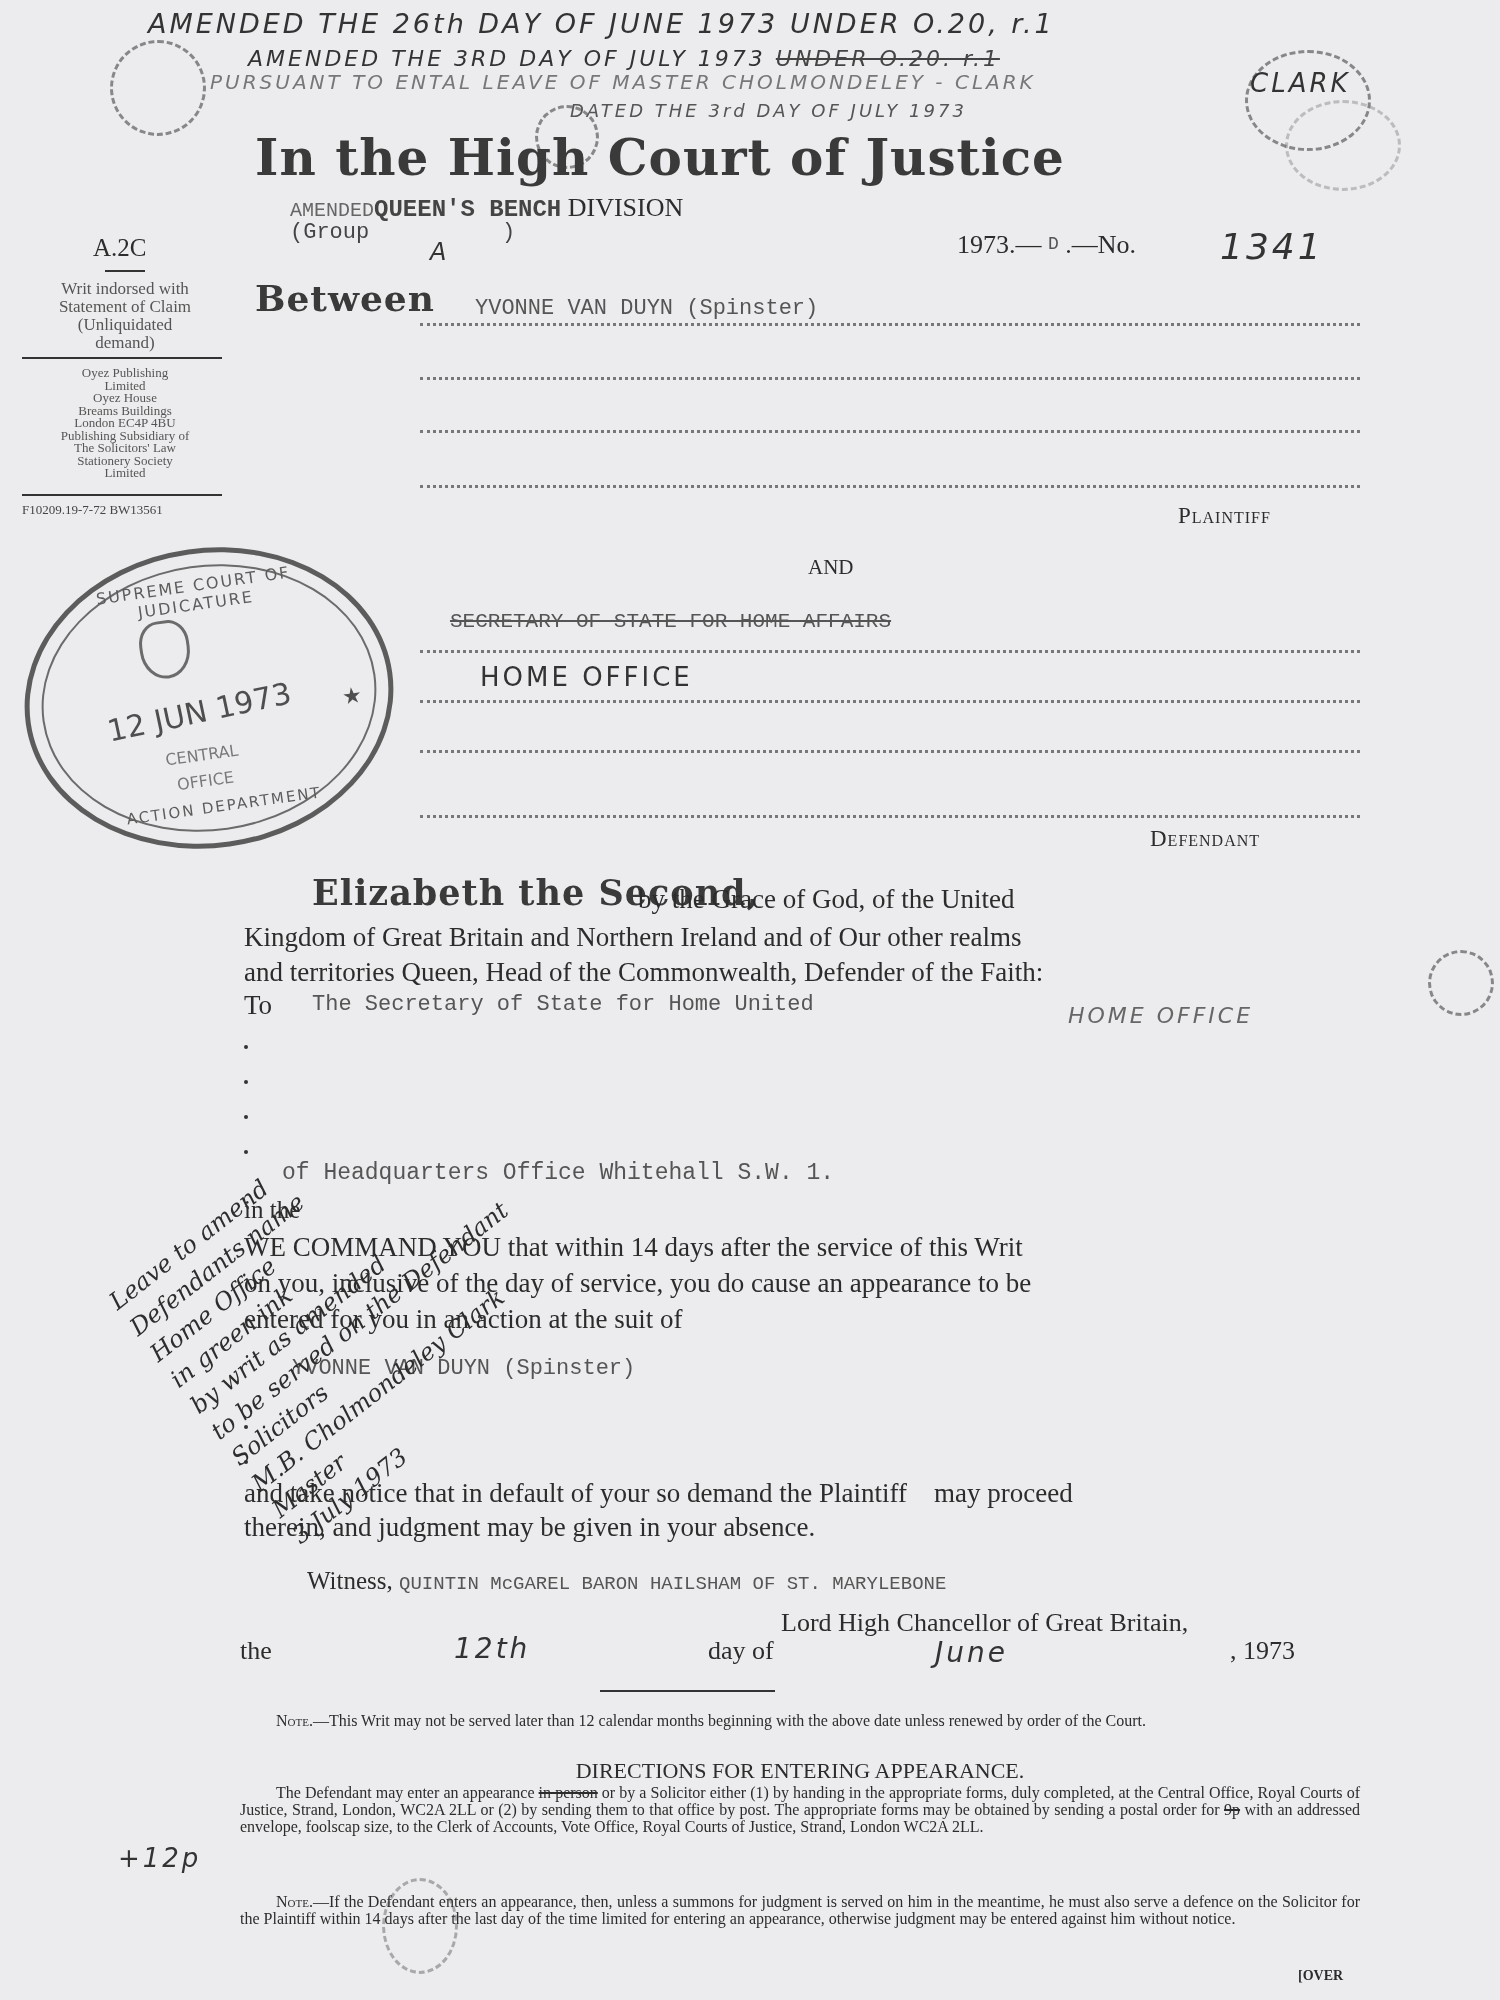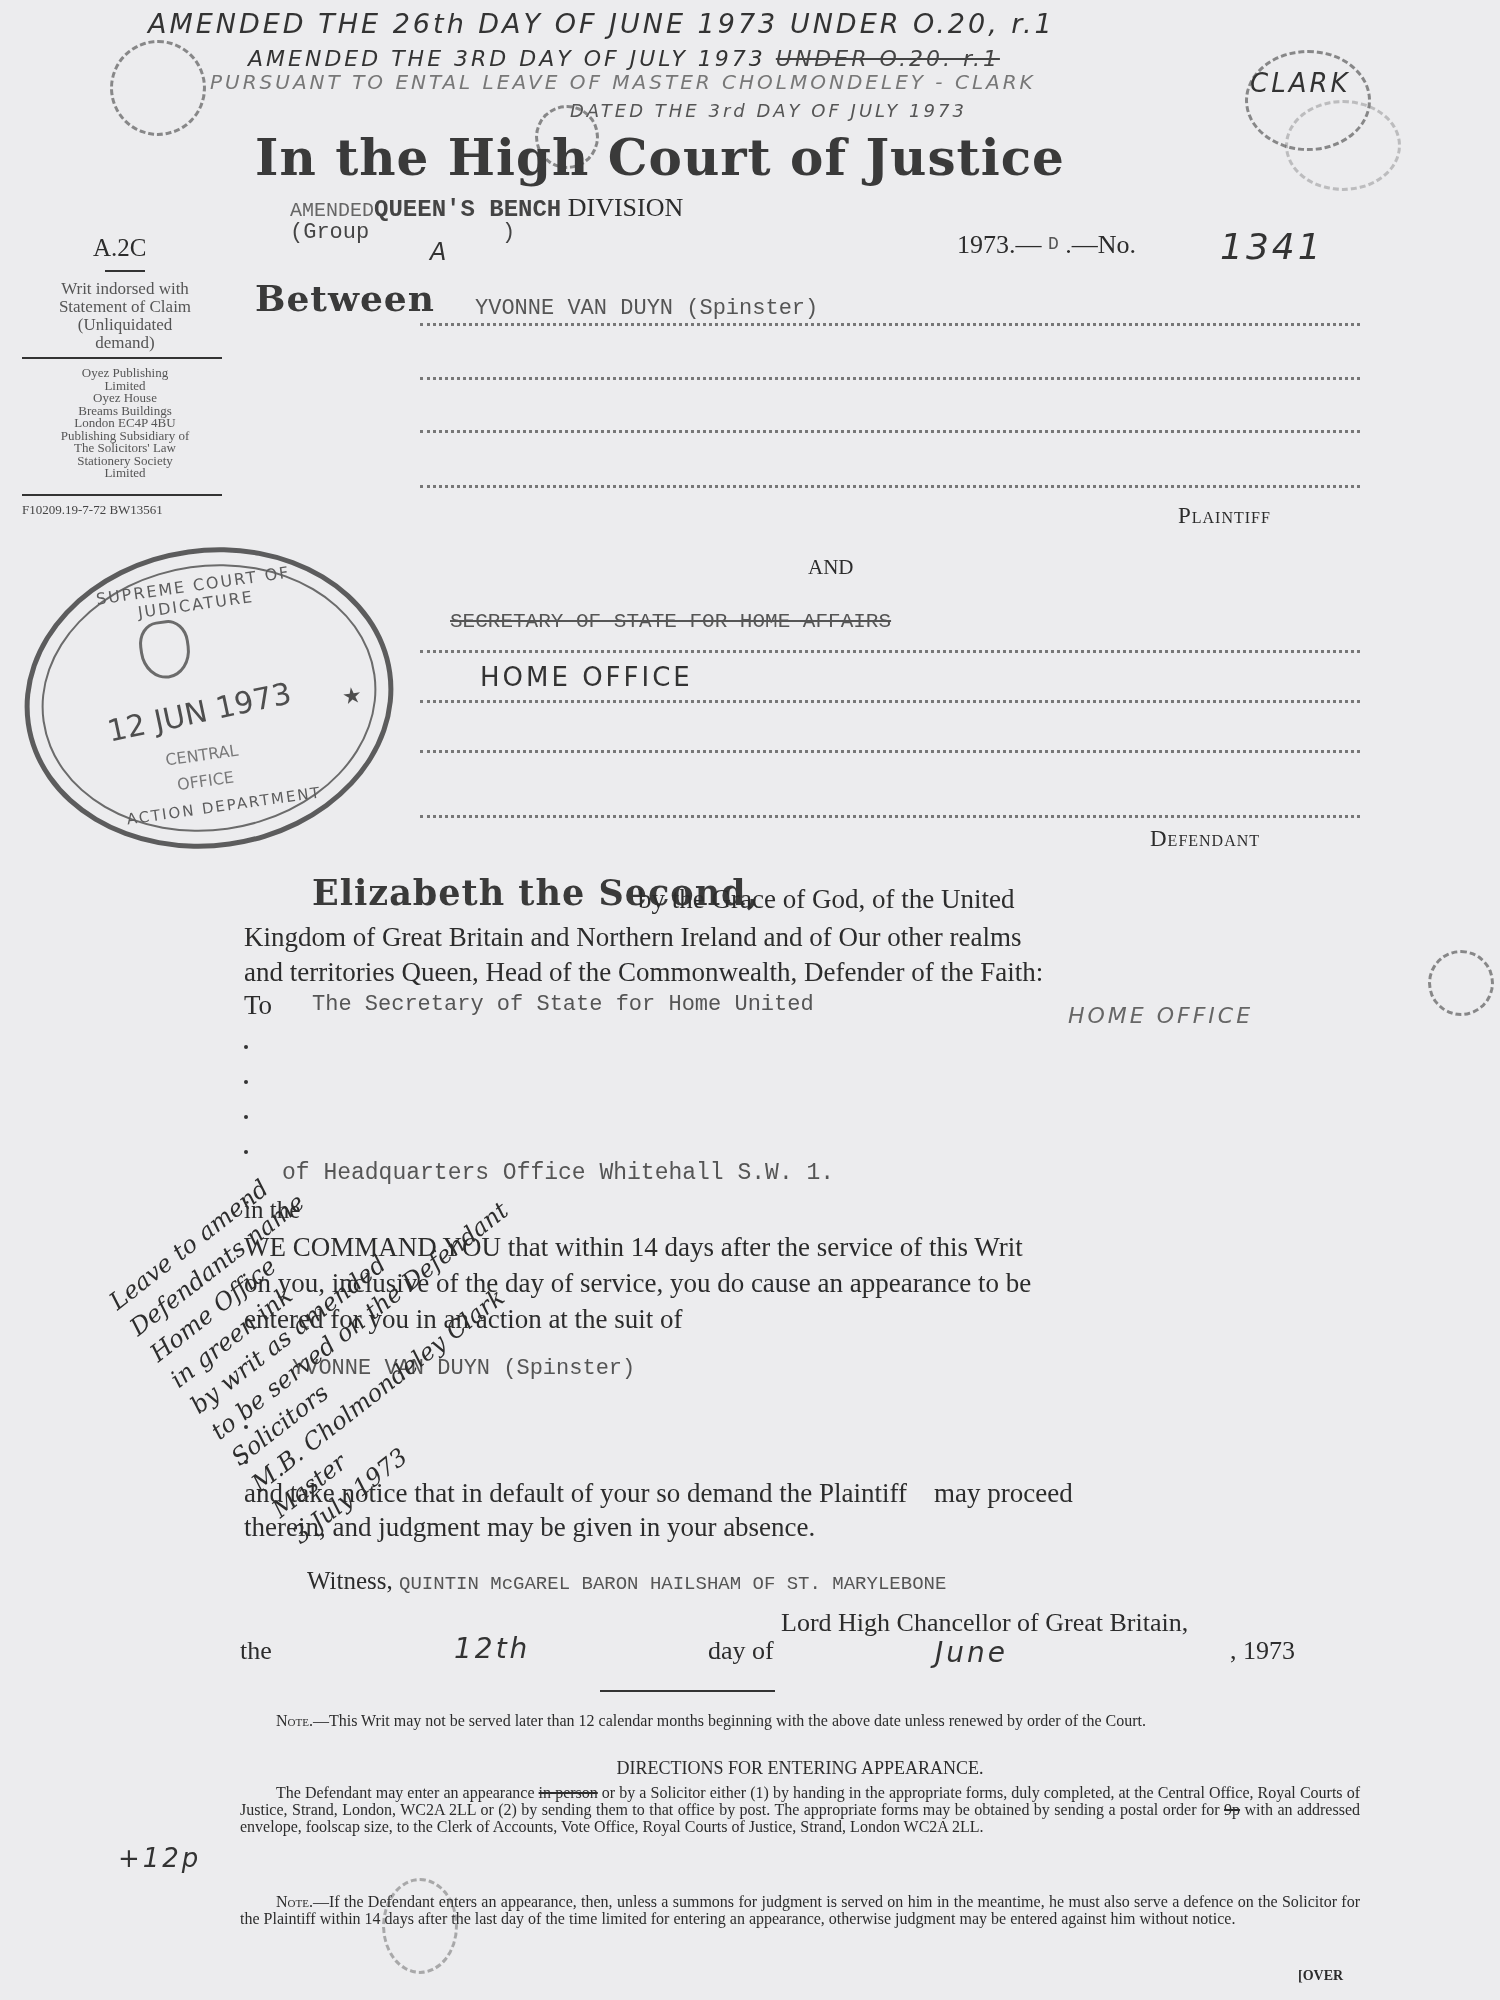--- a/index.html
+++ b/index.html
@@ -75,21 +75,21 @@
   #witness-name { font-family: "Liberation Mono", monospace; font-size: 19px; color: #555; }
   #chancellor { left: 781px; top: 1600px; font-size: 26px; margin-top: 8px; }
   #date-the { left: 240px; top: 1636px; font-size: 26px; }
   #date-day { left: 454px; top: 1632px; font-size: 28px; }
   #date-dayof { left: 708px; top: 1636px; font-size: 26px; }
   #date-month { left: 935px; top: 1636px; font-size: 28px; }
   #date-year { left: 1230px; top: 1636px; font-size: 26px; }
   #sig-rule { left: 600px; top: 1690px; width: 175px; border-top: 2px solid #333; }
 
   #note1 { left: 240px; top: 1712px; width: 1120px; font-size: 16px; line-height: 18px; text-indent: 36px; }
-  #directions-title { left: 220px; top: 1758px; width: 1160px; text-align: center; font-size: 18px; }
+  #directions-title { left: 220px; top: 1758px; width: 1160px; text-align: center; font-size: 22px; }
   #directions { left: 240px; top: 1784px; width: 1120px; font-size: 16px; line-height: 17px; text-indent: 36px; text-align: justify; }
   #fee-hand { left: 118px; top: 1843px; font-size: 26px; }
   #note2 { left: 240px; top: 1893px; width: 1120px; font-size: 16px; line-height: 17px; text-indent: 36px; text-align: justify; }
   #over { left: 1298px; top: 1968px; font-size: 14px; font-weight: bold; }
 
   #margin-note { left: -8px; top: 1150px; width: 270px; font-size: 24px; line-height: 33px; transform: rotate(-38deg); transform-origin: left top; color: #2d2d2d; }
   #margin-note div { white-space: nowrap; }
   #margin-note-inner { position: absolute; left: 0; top: 180px; }
 
   .sc { font-variant: small-caps; }

